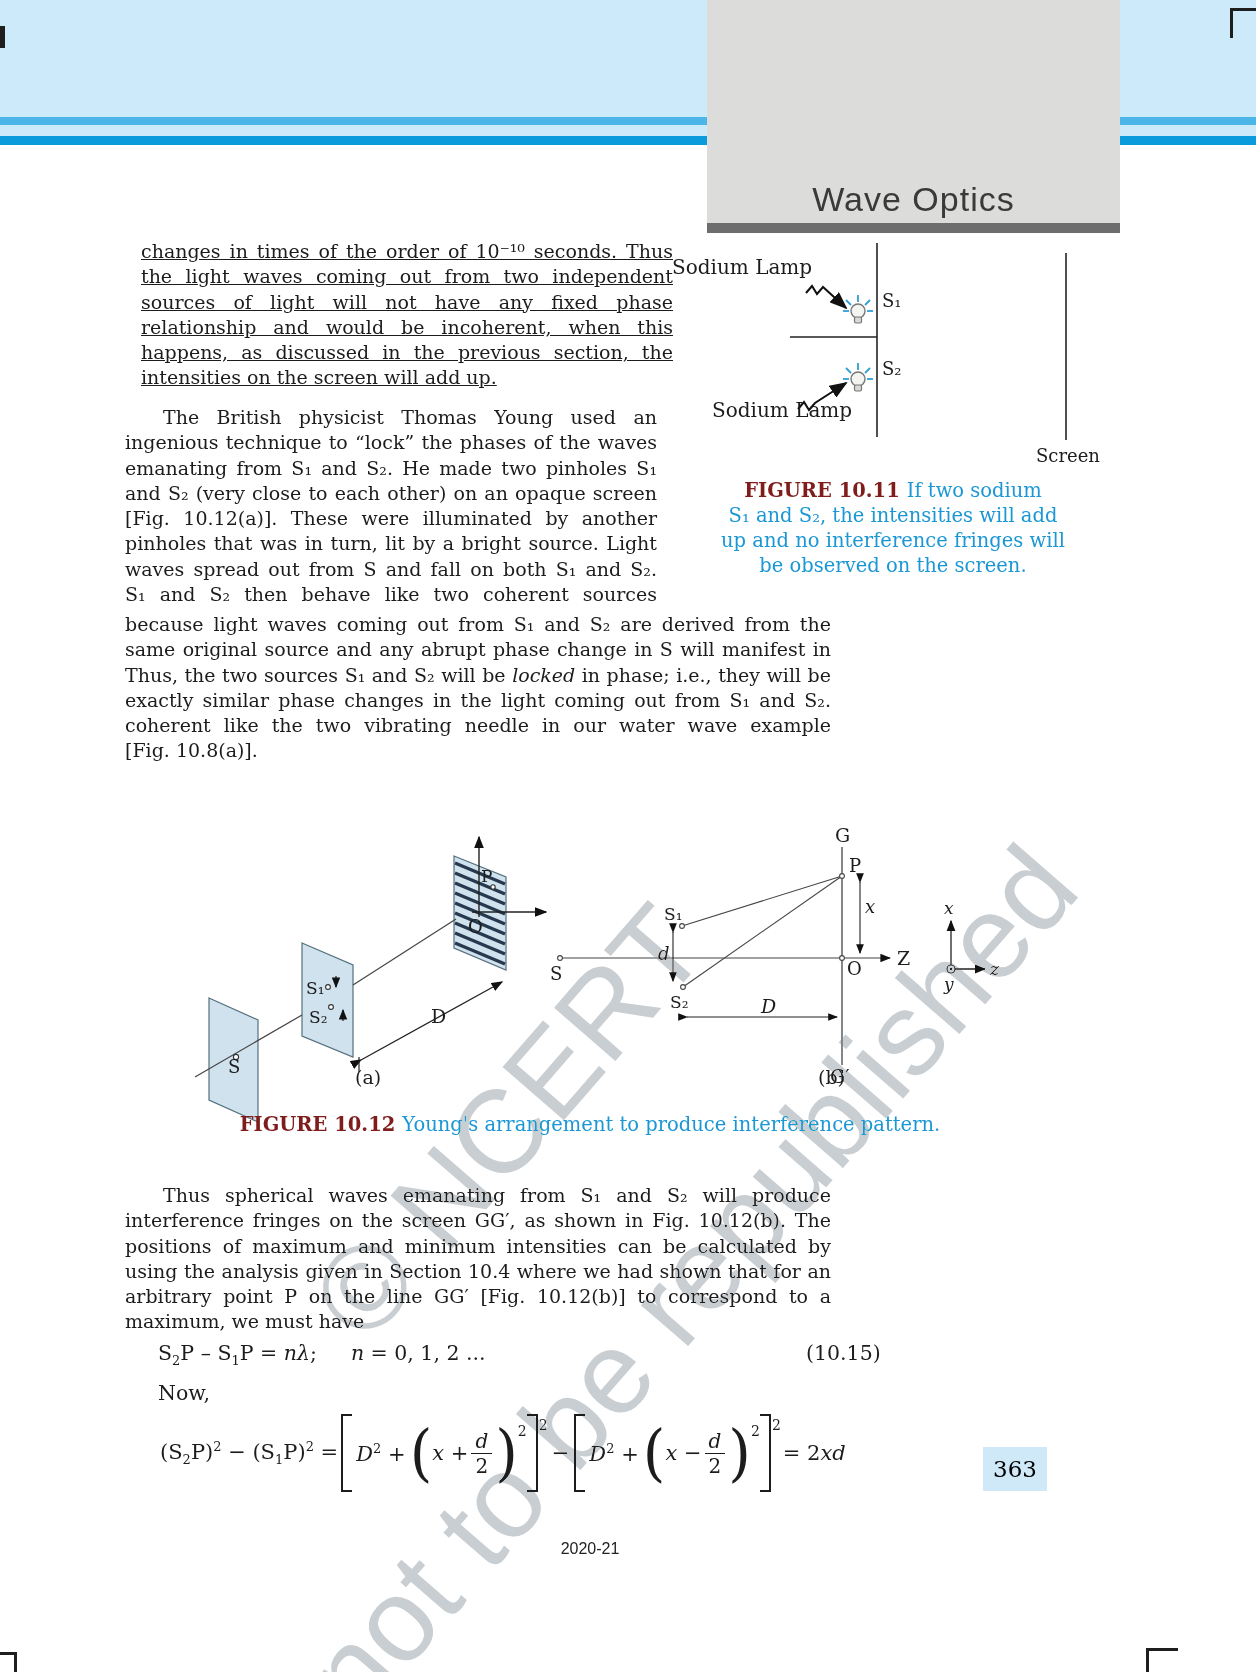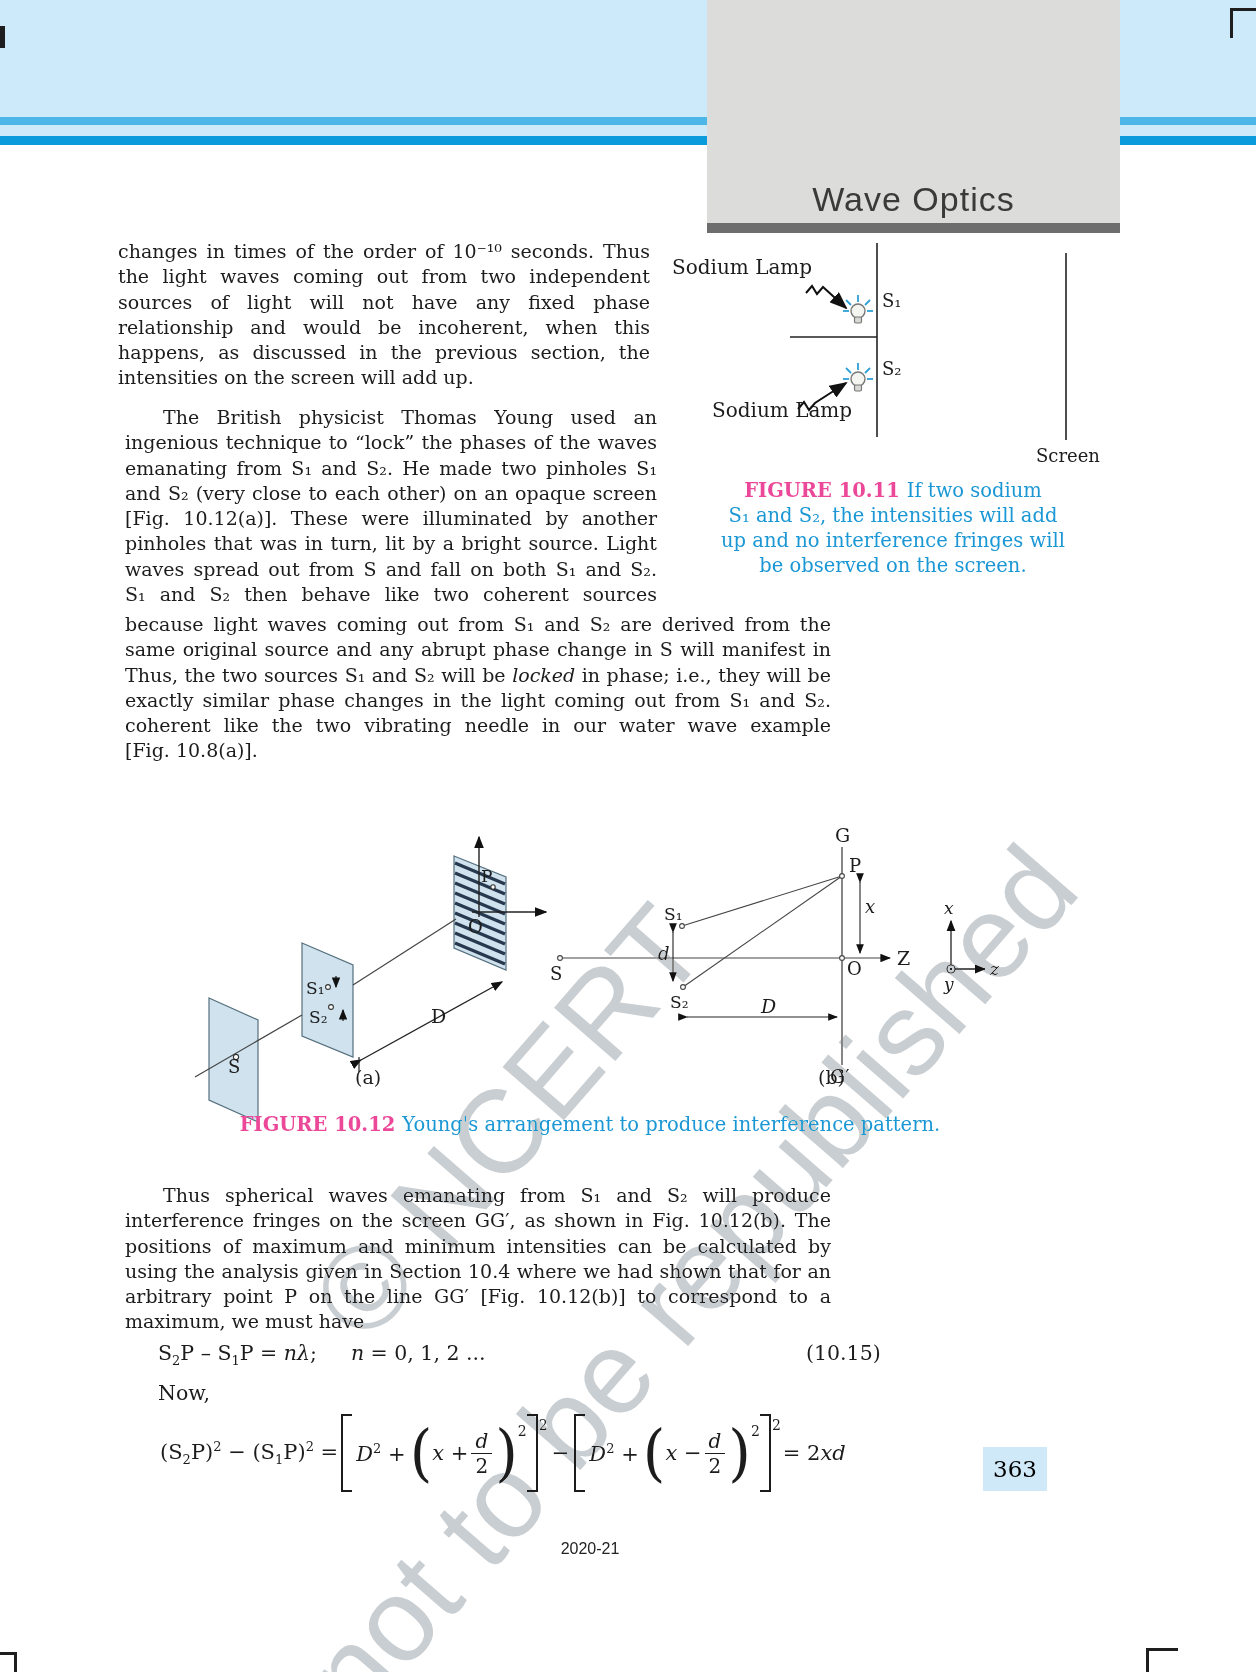--- a/index.html
+++ b/index.html
@@ -17,21 +17,21 @@
         font-family:"Liberation Sans",sans-serif;font-size:34px;color:#3a3a3a;letter-spacing:1px;margin-top:12px;}
   
   .mark{position:absolute;background:#1e1e1e;}
   
   .para{position:absolute;font-size:19px;line-height:25.3px;}
   .bl{text-align:justify;text-align-last:justify;}
   .bl-last{text-align:left;}
   .indent{padding-left:38px;}
   
   .figcap{position:absolute;color:#1a97d4;font-size:19.5px;line-height:25px;text-align:center;}
-  .figcap b{color:#ec4899;font-weight:bold;margin-right:7px;}
+  .figcap b{color:#7f1d1d;font-weight:bold;margin-right:7px;}
   
   .eq{position:absolute;font-size:20.5px;}
   .eq i{font-family:"DejaVu Serif",serif;}
   sub.s{font-size:13px;}
   sup.s{font-size:13px;}
   .formula{position:absolute;display:flex;align-items:center;font-size:21px;}
   .sqb{width:9px;align-self:stretch;}
   .sqb.l{border:2px solid #1c1c1c;border-right:none;}
   .sqb.r{border:2px solid #1c1c1c;border-left:none;}
   .brgrp{display:flex;align-items:center;height:78px;margin:0 3px;}
@@ -65,21 +65,21 @@
   <div class="chapter-title">Wave Optics</div>
 
   <div class="mark" style="left:0;top:26px;width:5px;height:22px;"></div>
   <div class="mark" style="left:1230px;top:8px;width:3px;height:30px;"></div>
   <div class="mark" style="left:1230px;top:8px;width:26px;height:3px;"></div>
   <div class="mark" style="left:14px;top:1652px;width:3px;height:20px;"></div>
   <div class="mark" style="left:0;top:1652px;width:17px;height:3px;"></div>
   <div class="mark" style="left:1146px;top:1648px;width:3px;height:24px;"></div>
   <div class="mark" style="left:1146px;top:1648px;width:32px;height:3px;"></div>
 
-  <div class="para" style="left:118px;top:239px;width:532px;">
+  <div class="para" style="left:141px;top:239px;width:532px;text-decoration:underline;">
     <div class="bl">changes in times of the order of 10⁻¹⁰ seconds. Thus</div>
     <div class="bl">the light waves coming out from two independent</div>
     <div class="bl">sources of light will not have any fixed phase</div>
     <div class="bl">relationship and would be incoherent, when this</div>
     <div class="bl">happens, as discussed in the previous section, the</div>
     <div class="bl-last">intensities on the screen will add up.</div>
   </div>
 
   <div class="para" style="left:125px;top:405px;width:532px;">
     <div class="bl indent">The British physicist Thomas Young used an</div>

